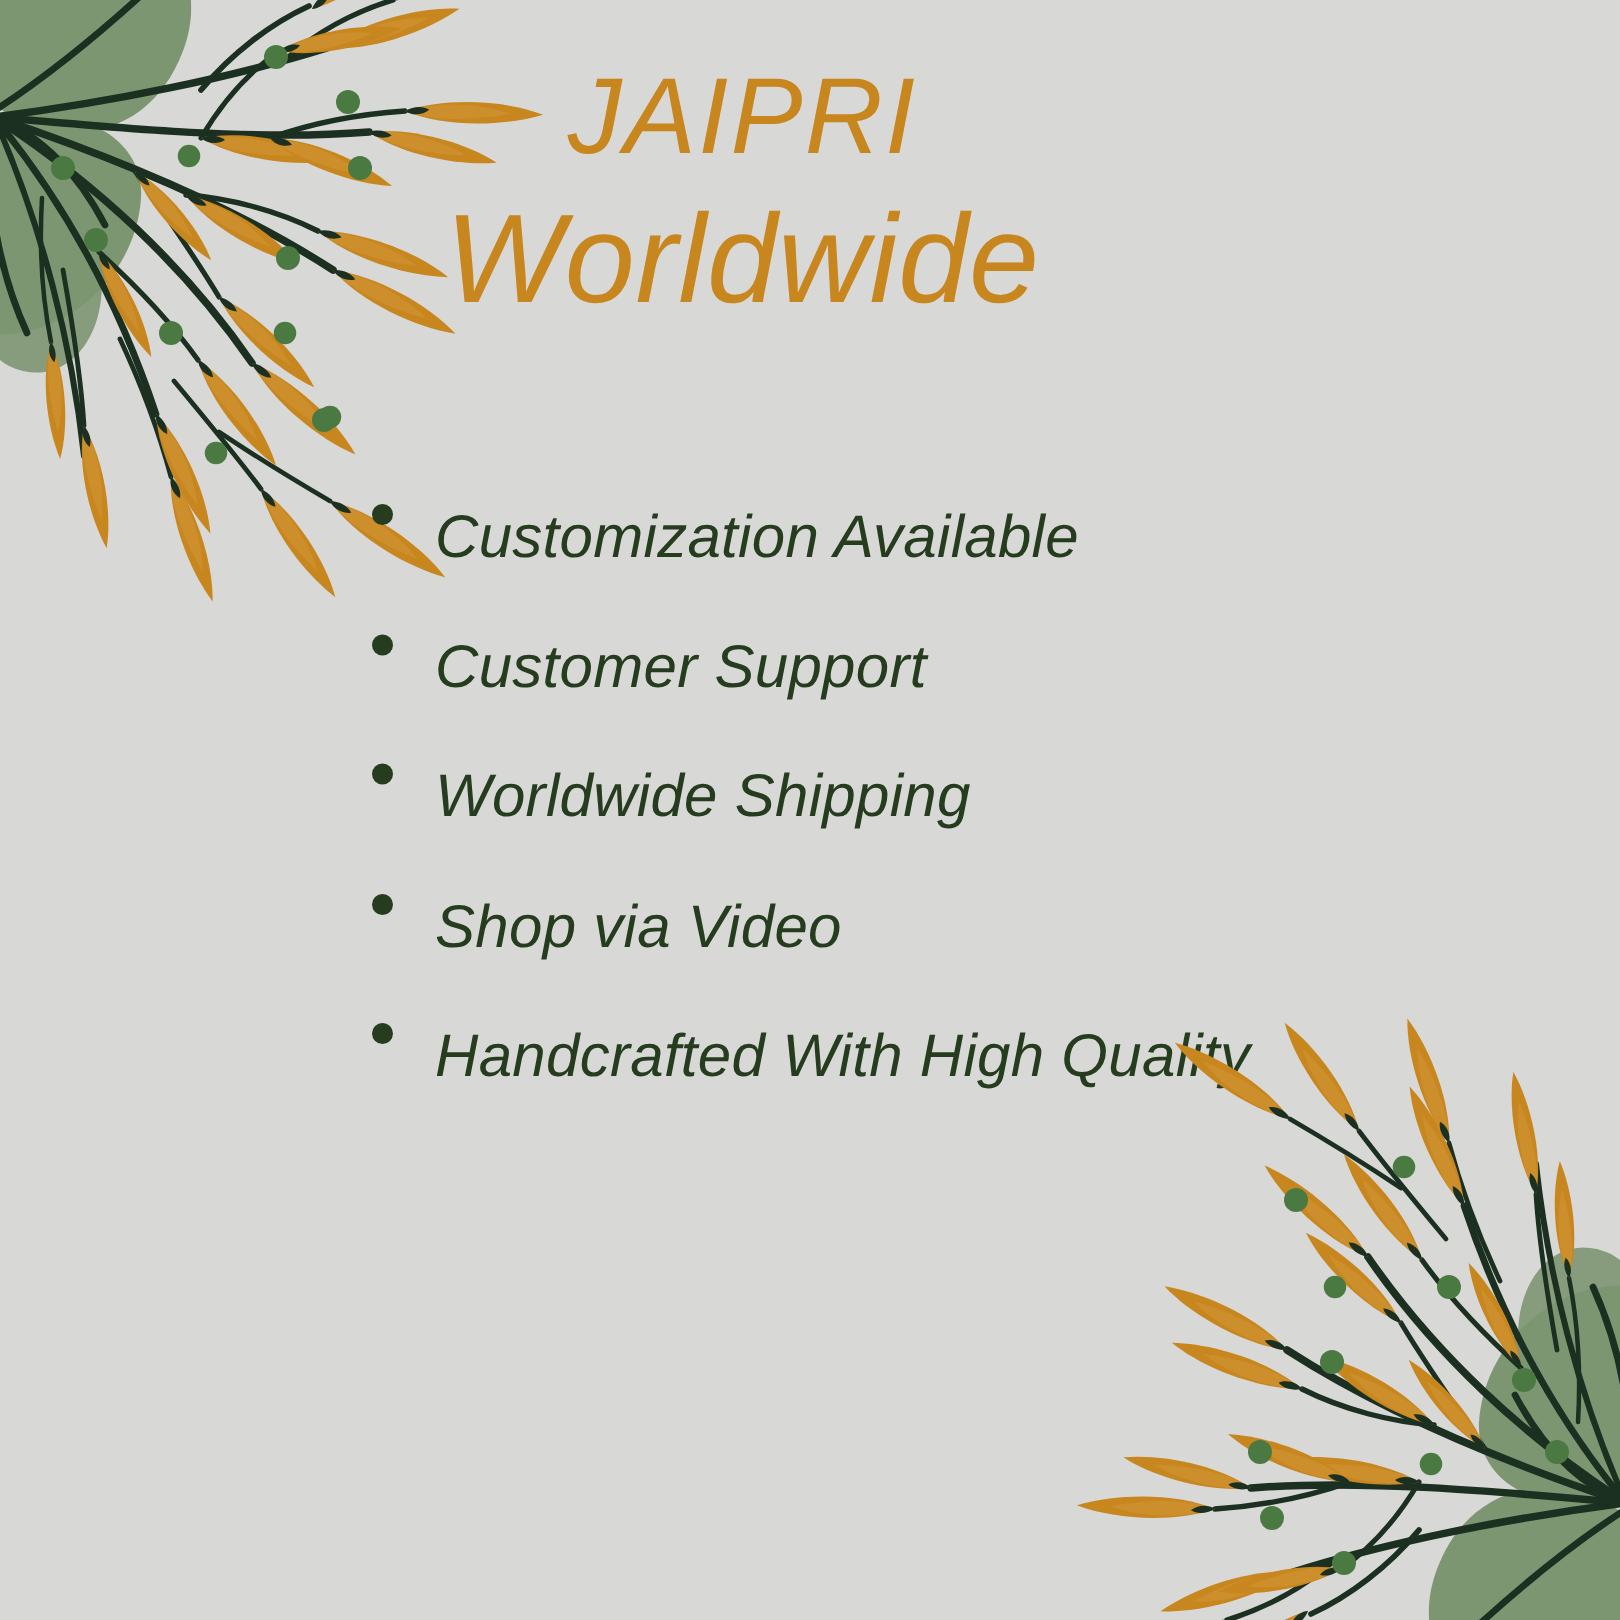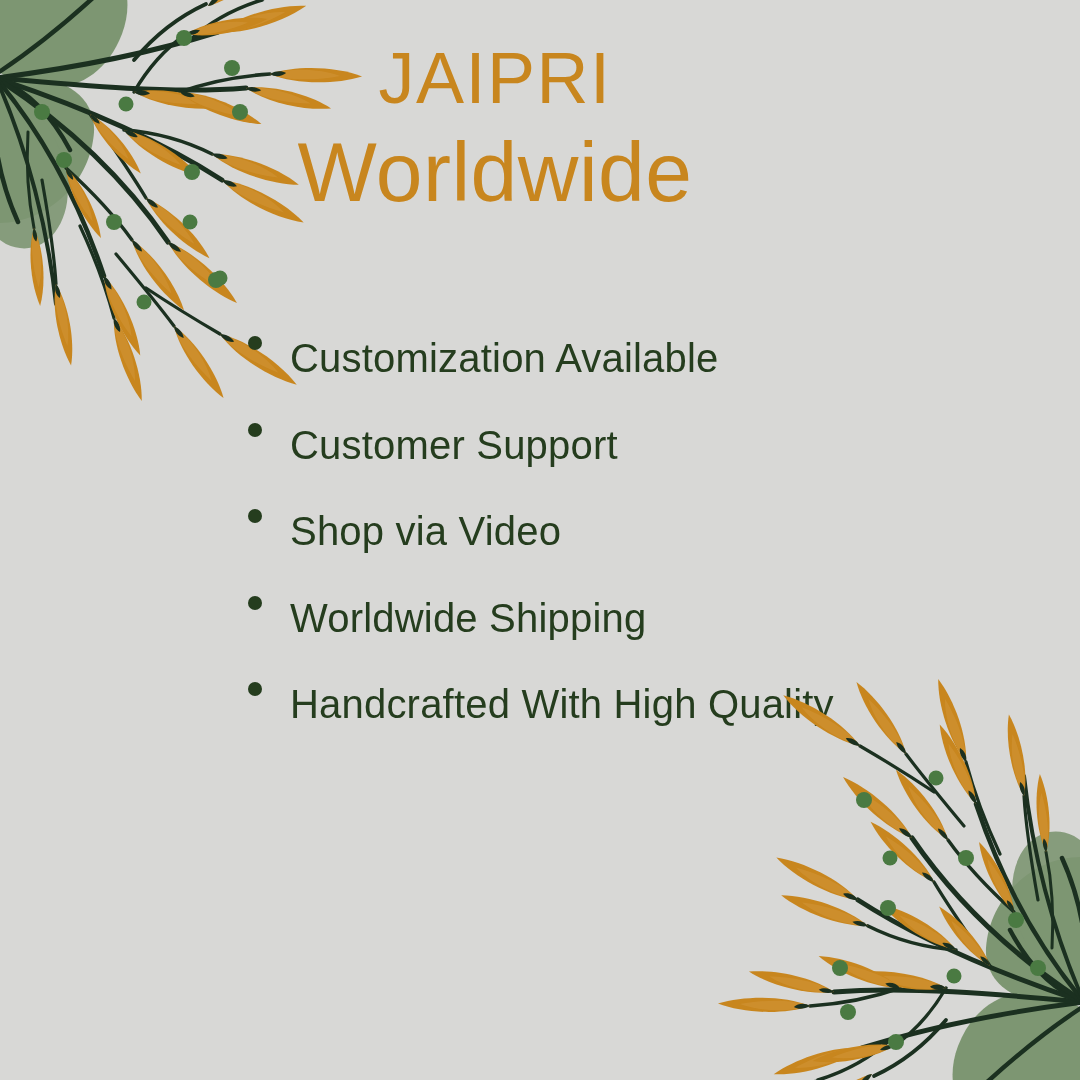--- a/index.html
+++ b/index.html
@@ -11,20 +11,21 @@
     height: 1080px;
     overflow: hidden;
     font-family: "Liberation Sans", sans-serif;
   }
   #canvas {
     position: relative;
     width: 1080px;
     height: 1080px;
     background: #d8d8d6;
     overflow: hidden;
+    font-style: italic;
   }
 
   
   .corner-art {
     position: absolute;
     width: 560px;
     height: 560px;
     pointer-events: none;
   }
   #art-top-left {
@@ -191,25 +192,25 @@
     <li>
       <span class="bullet-dot"></span>
       <span class="feature-label">Customization Available</span>
     </li>
     <li>
       <span class="bullet-dot"></span>
       <span class="feature-label">Customer Support</span>
     </li>
     <li>
       <span class="bullet-dot"></span>
+      <span class="feature-label">Worldwide Shipping</span>
+    </li>
+    <li>
+      <span class="bullet-dot"></span>
       <span class="feature-label">Shop via Video</span>
-    </li>
-    <li>
-      <span class="bullet-dot"></span>
-      <span class="feature-label">Worldwide Shipping</span>
     </li>
     <li>
       <span class="bullet-dot"></span>
       <span class="feature-label">Handcrafted With High Quality</span>
     </li>
   </ul>
 
   <svg id="art-bottom-right" class="corner-art" viewBox="0 0 560 560" xmlns="http://www.w3.org/2000/svg">
     <defs>
       <g id="pod-br">

